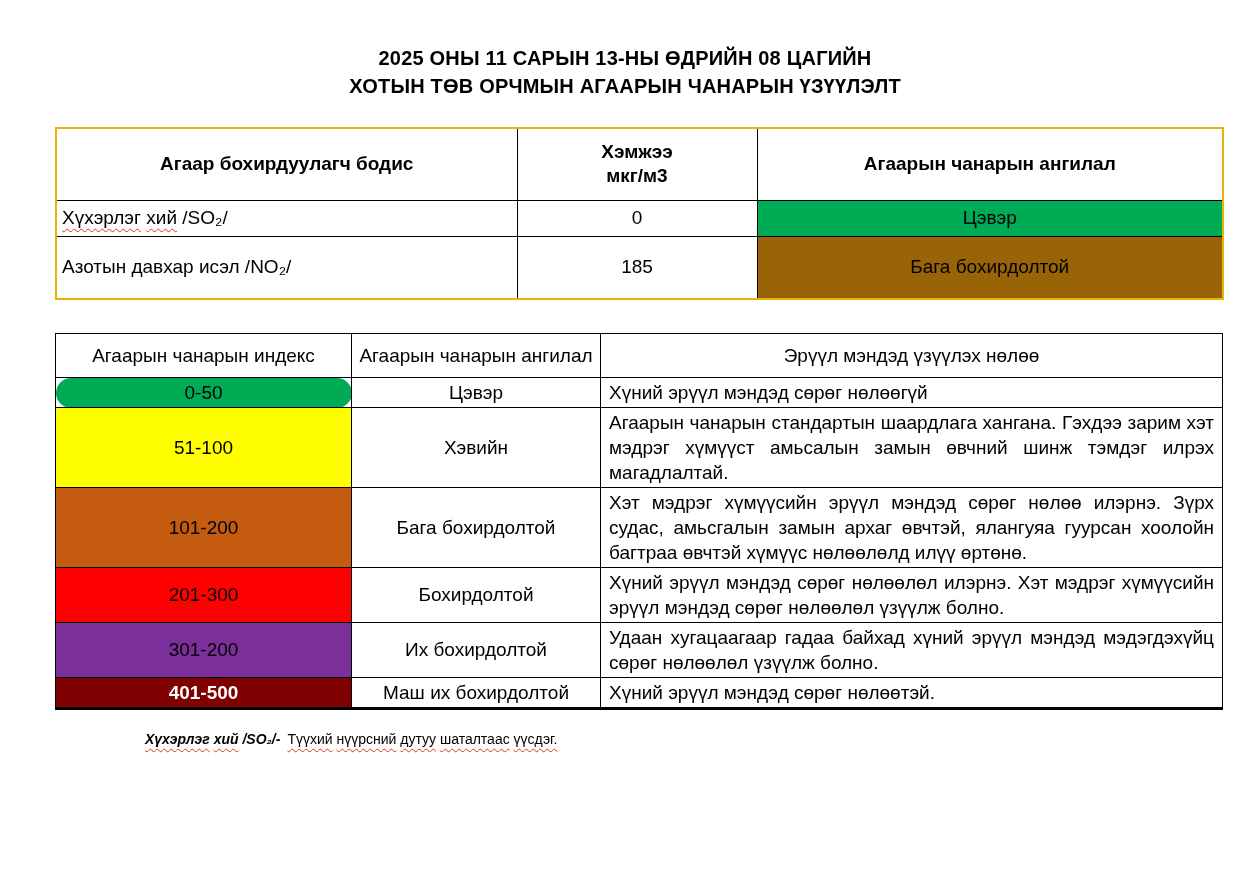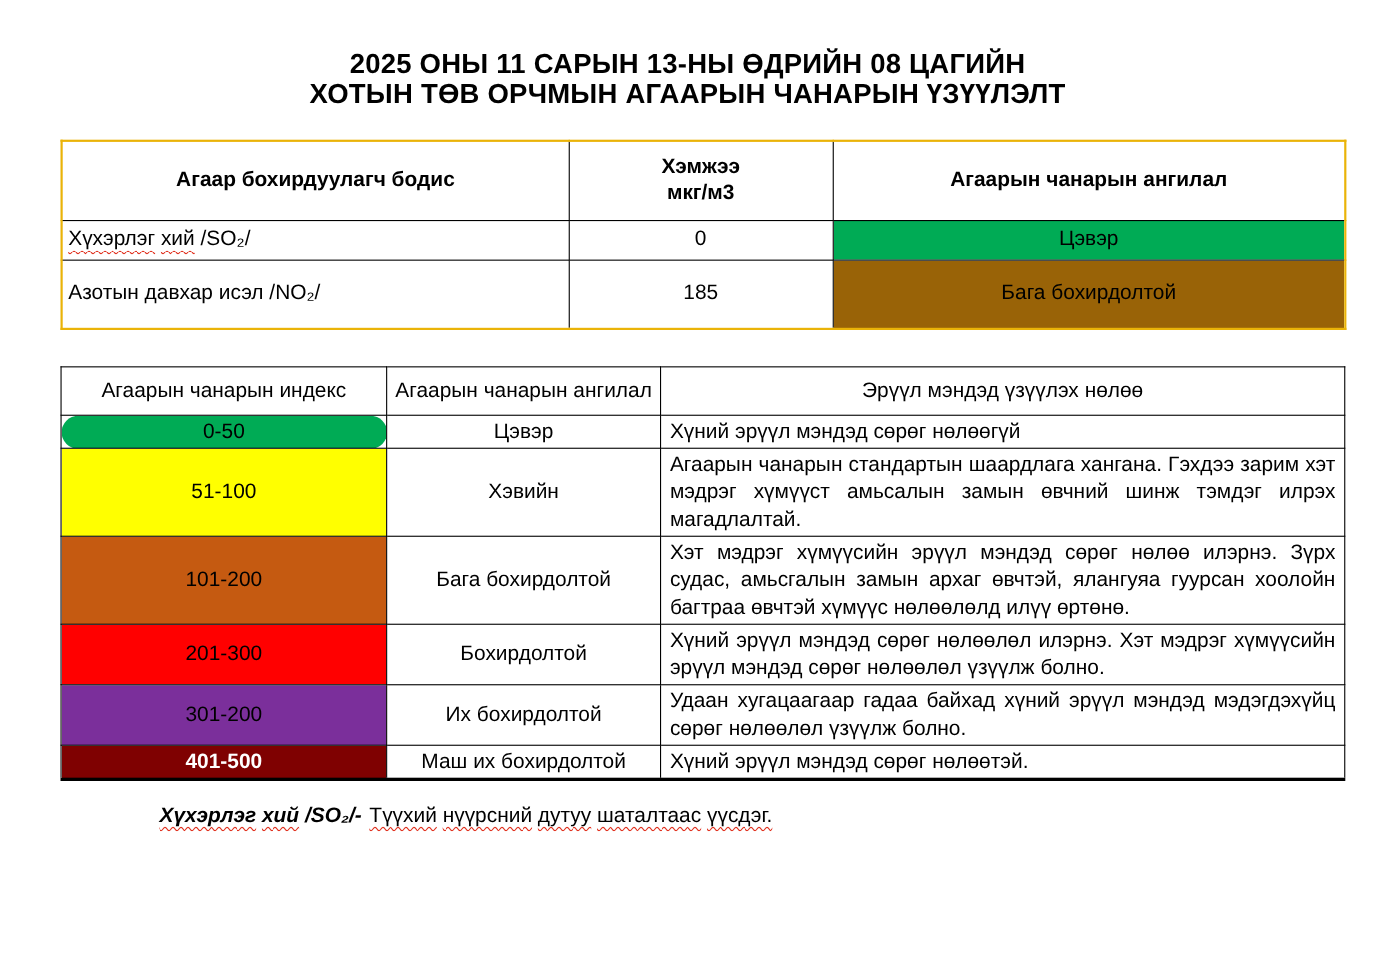--- a/index.html
+++ b/index.html
@@ -5,21 +5,21 @@
   html,body { margin:0; padding:0; background:#ffffff; }
   body {
     width:1250px; height:877px; overflow:hidden;
     font-family:"Liberation Sans", sans-serif; color:#000;
     position:relative;
   }
   .doc-page { position:absolute; inset:0; background:#fff; }
 
   .doc-title {
     position:absolute; top:44px; left:0; width:1250px;
-    text-align:center; font-weight:bold; font-size:25px; line-height:28px;
+    text-align:center; font-weight:bold; font-size:20px; line-height:28px;
     letter-spacing:0.2px;
   }
 
   table.grid { border-collapse:collapse; table-layout:fixed; position:absolute; background:#fff; }
   table.grid th, table.grid td {
     border:1px solid #000; padding:0 6px; font-size:19px; vertical-align:middle;
     overflow:hidden;
   }
 
   
@@ -42,21 +42,21 @@
   .t2 tr.a2 { height:77px; }
   .t2 tr.a3 { height:52px; }
   .t2 tr.a4 { height:47px; }
   .t2 tr.a5 { height:26px; }
   .t2 .range    { text-align:center; }
   .t2 .range.b  { font-weight:bold; }
   .t2 .cat      { text-align:center; }
   .t2 .effect   { text-align:justify; padding:2px 8px 2px 8px; line-height:25px; }
 
   
-  .footnotes { position:absolute; left:145px; top:731px; font-size:19px; }
+  .footnotes { position:absolute; left:145px; top:731px; font-size:14px; }
   .footnote  { margin-bottom:20px; white-space:nowrap; }
   .fn-lead   { font-weight:bold; font-style:italic; }
   .fn-body   { margin-left:7px; }
 
   
   .sq {
     text-decoration-line:underline;
     text-decoration-style:wavy;
     text-decoration-color:#e0301e;
     text-decoration-thickness:1.3px;

